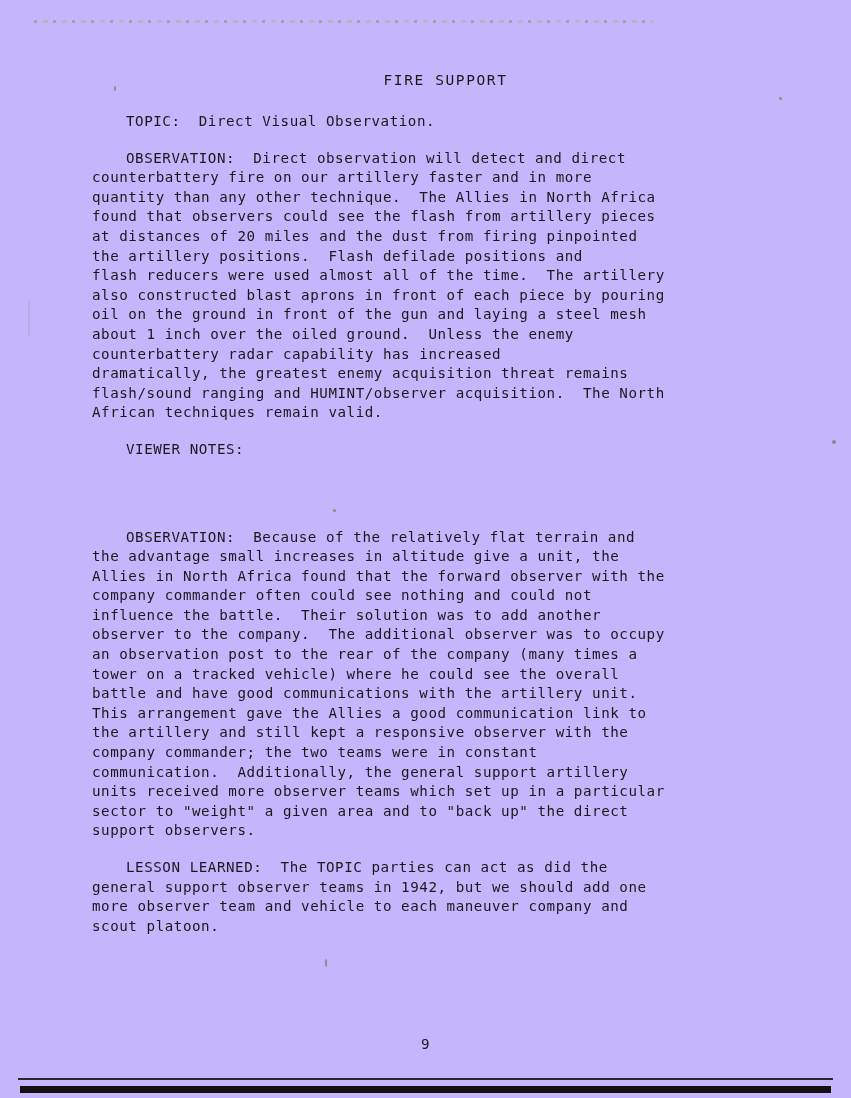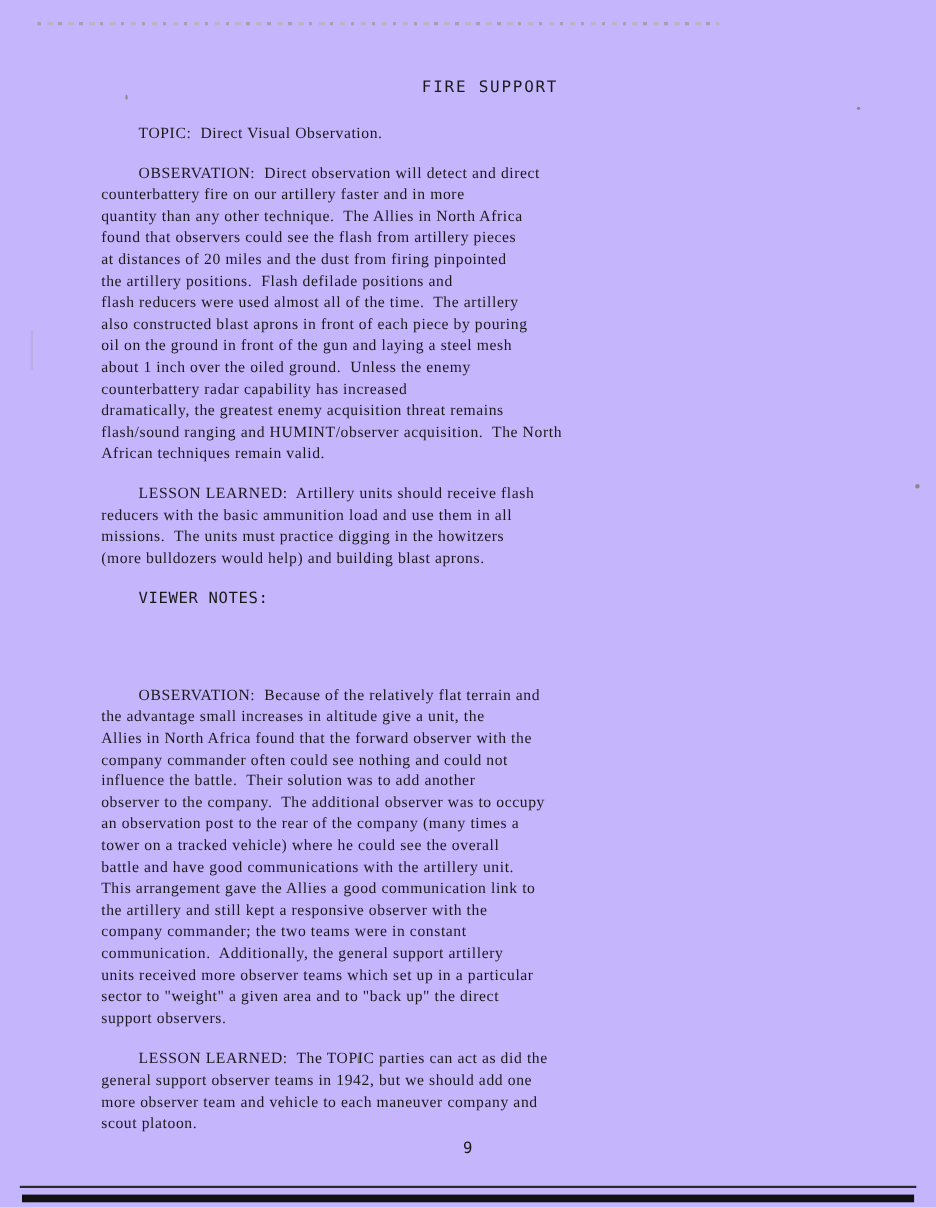--- a/index.html
+++ b/index.html
@@ -53,21 +53,20 @@
   p.block {
     margin: 0 0 17px 0;
     font-size: 14.2px;
     line-height: 19.6px;
     letter-spacing: .55px;
     white-space: pre-wrap;
     text-indent: 0;
   }
   p.indent {
     text-indent: 34px;
-    font-family: Liberation Serif, serif;
   }
   p.notes {
     text-indent: 34px;
     margin-bottom: 0;
   }
   .gap-large {
     height: 68px;
   }
   .page-number {
     position: absolute;
@@ -127,24 +126,20 @@
 the artillery positions.  Flash defilade positions and
 flash reducers were used almost all of the time.  The artillery
 also constructed blast aprons in front of each piece by pouring
 oil on the ground in front of the gun and laying a steel mesh
 about 1 inch over the oiled ground.  Unless the enemy
 counterbattery radar capability has increased
 dramatically, the greatest enemy acquisition threat remains
 flash/sound ranging and HUMINT/observer acquisition.  The North
 African techniques remain valid.</p>
 
-    <p class="block indent">LESSON LEARNED:  Artillery units should receive flash
-reducers with the basic ammunition load and use them in all
-missions.  The units must practice digging in the howitzers
-(more bulldozers would help) and building blast aprons.</p>
 
     <p class="block notes">VIEWER NOTES:</p>
 
     <div class="gap-large"></div>
 
 
     <p class="block indent">OBSERVATION:  Because of the relatively flat terrain and
 the advantage small increases in altitude give a unit, the
 Allies in North Africa found that the forward observer with the
 company commander often could see nothing and could not

